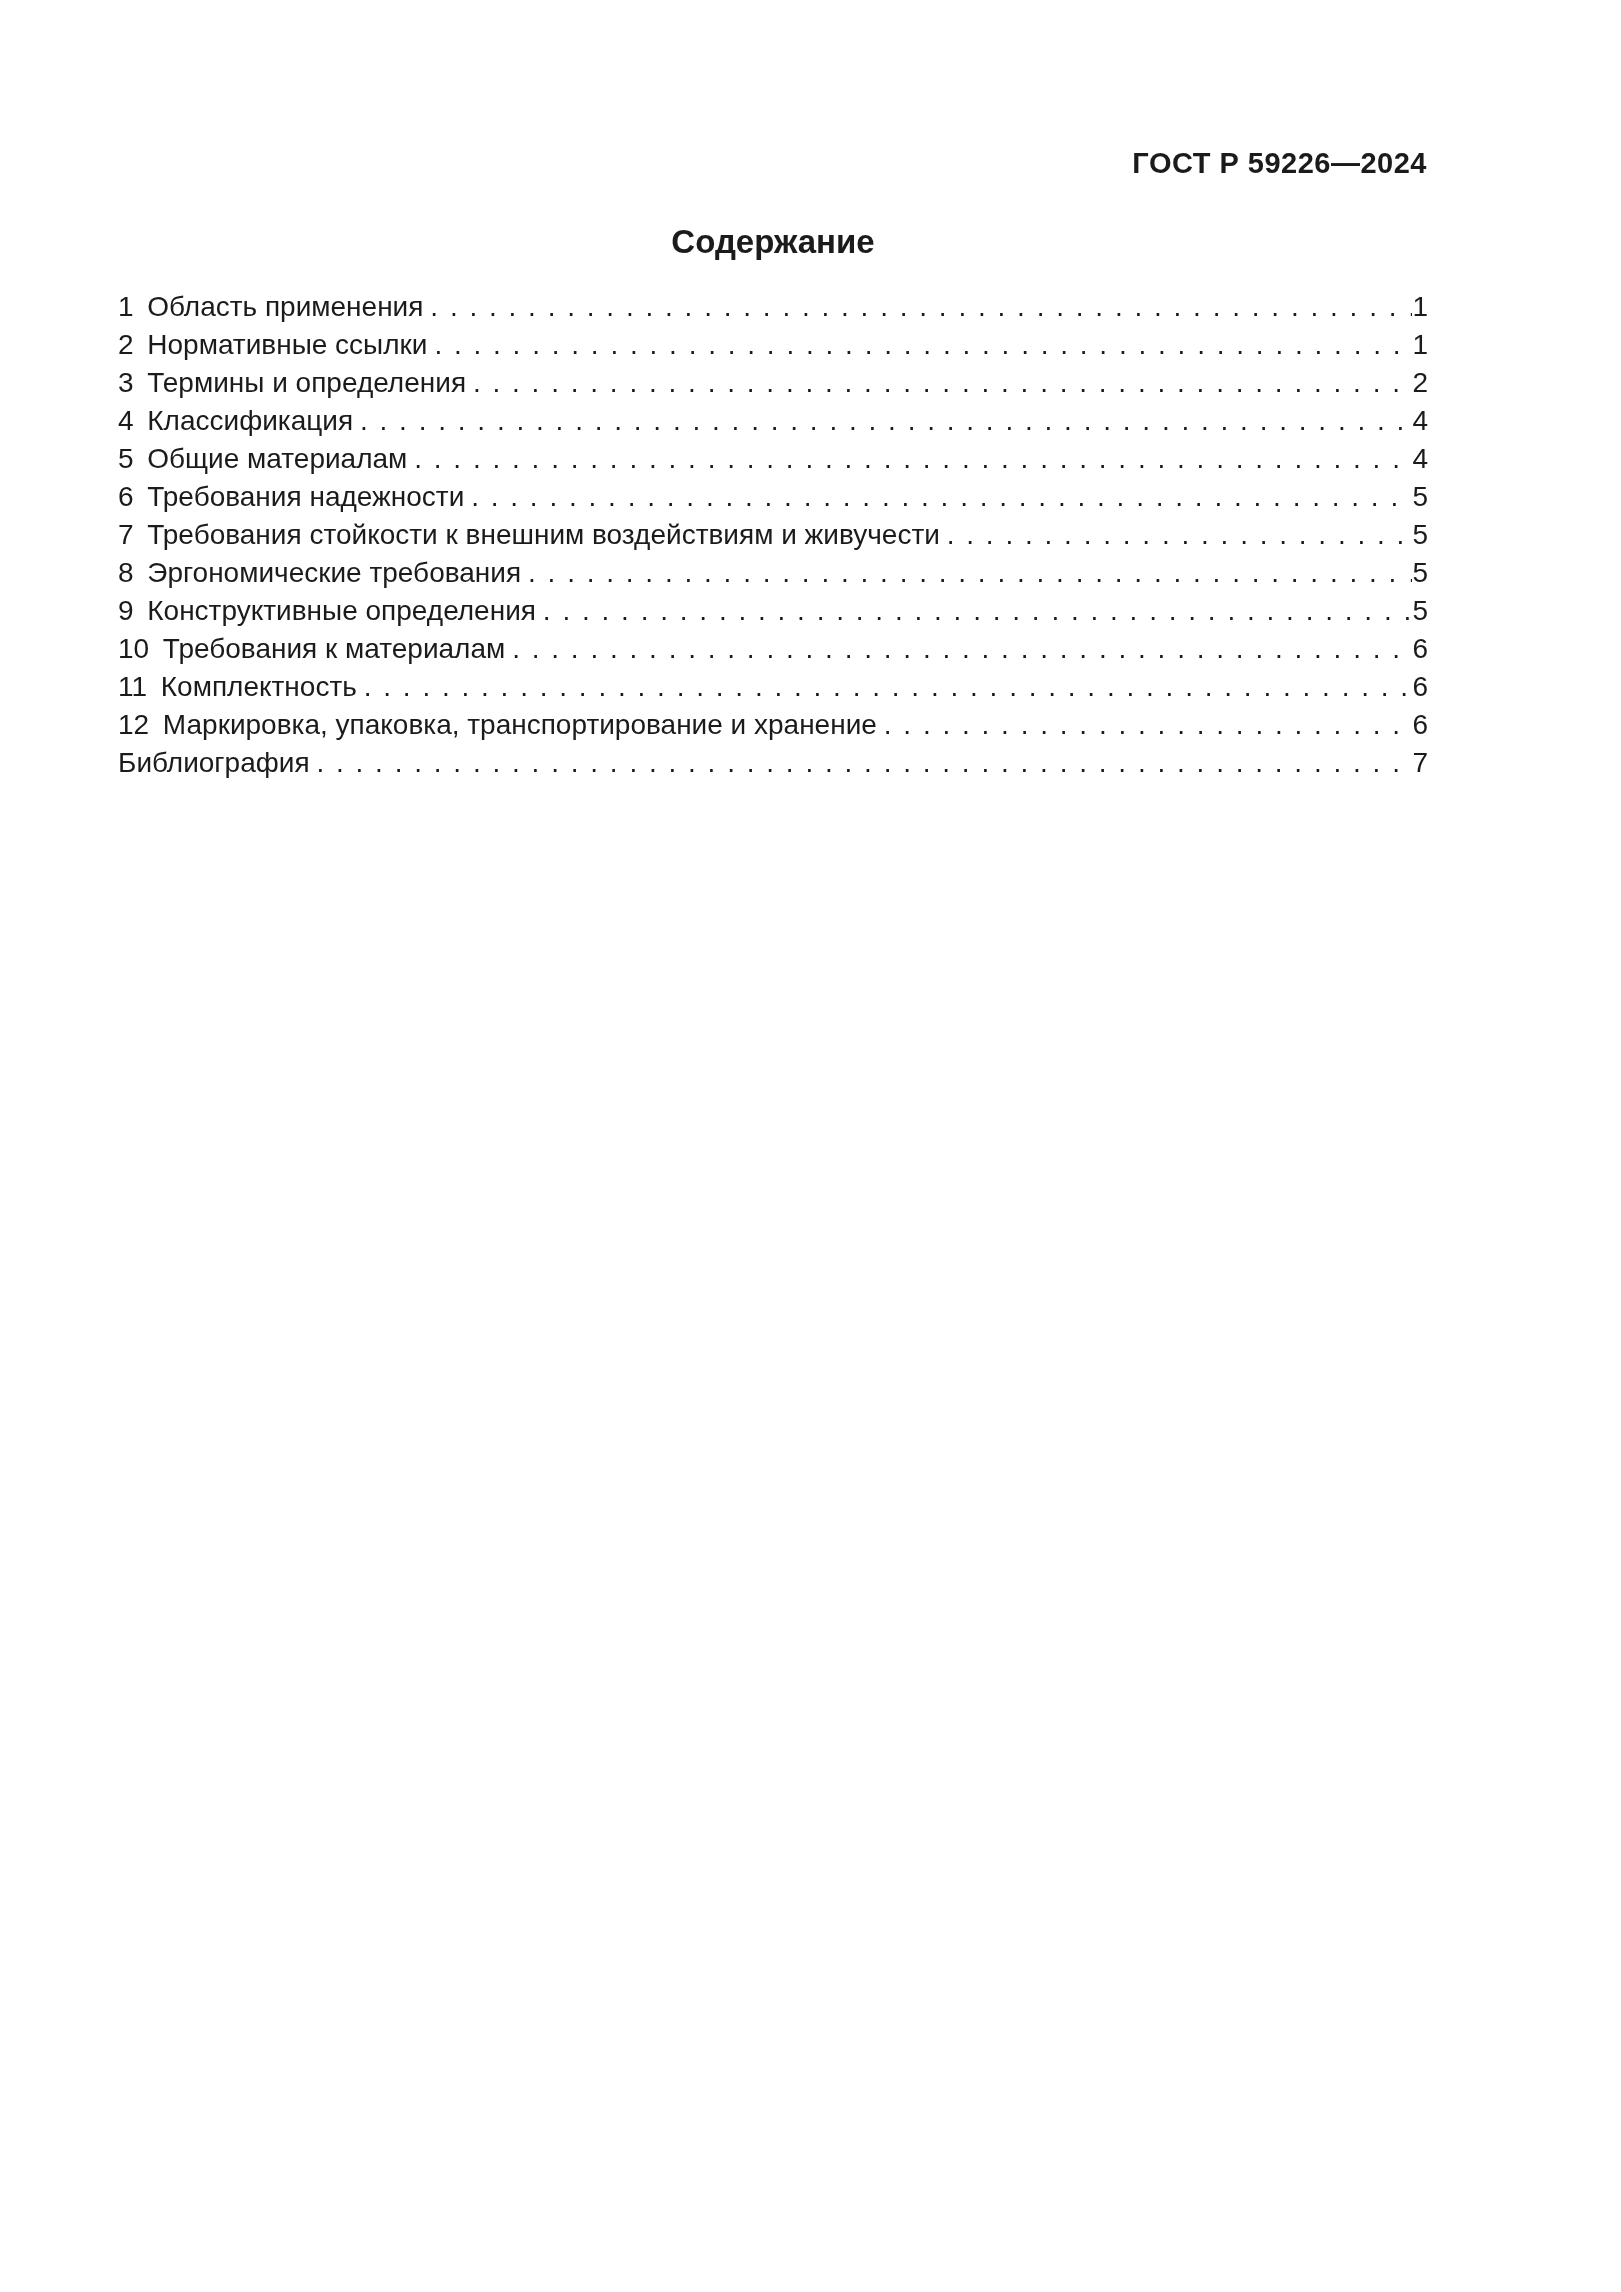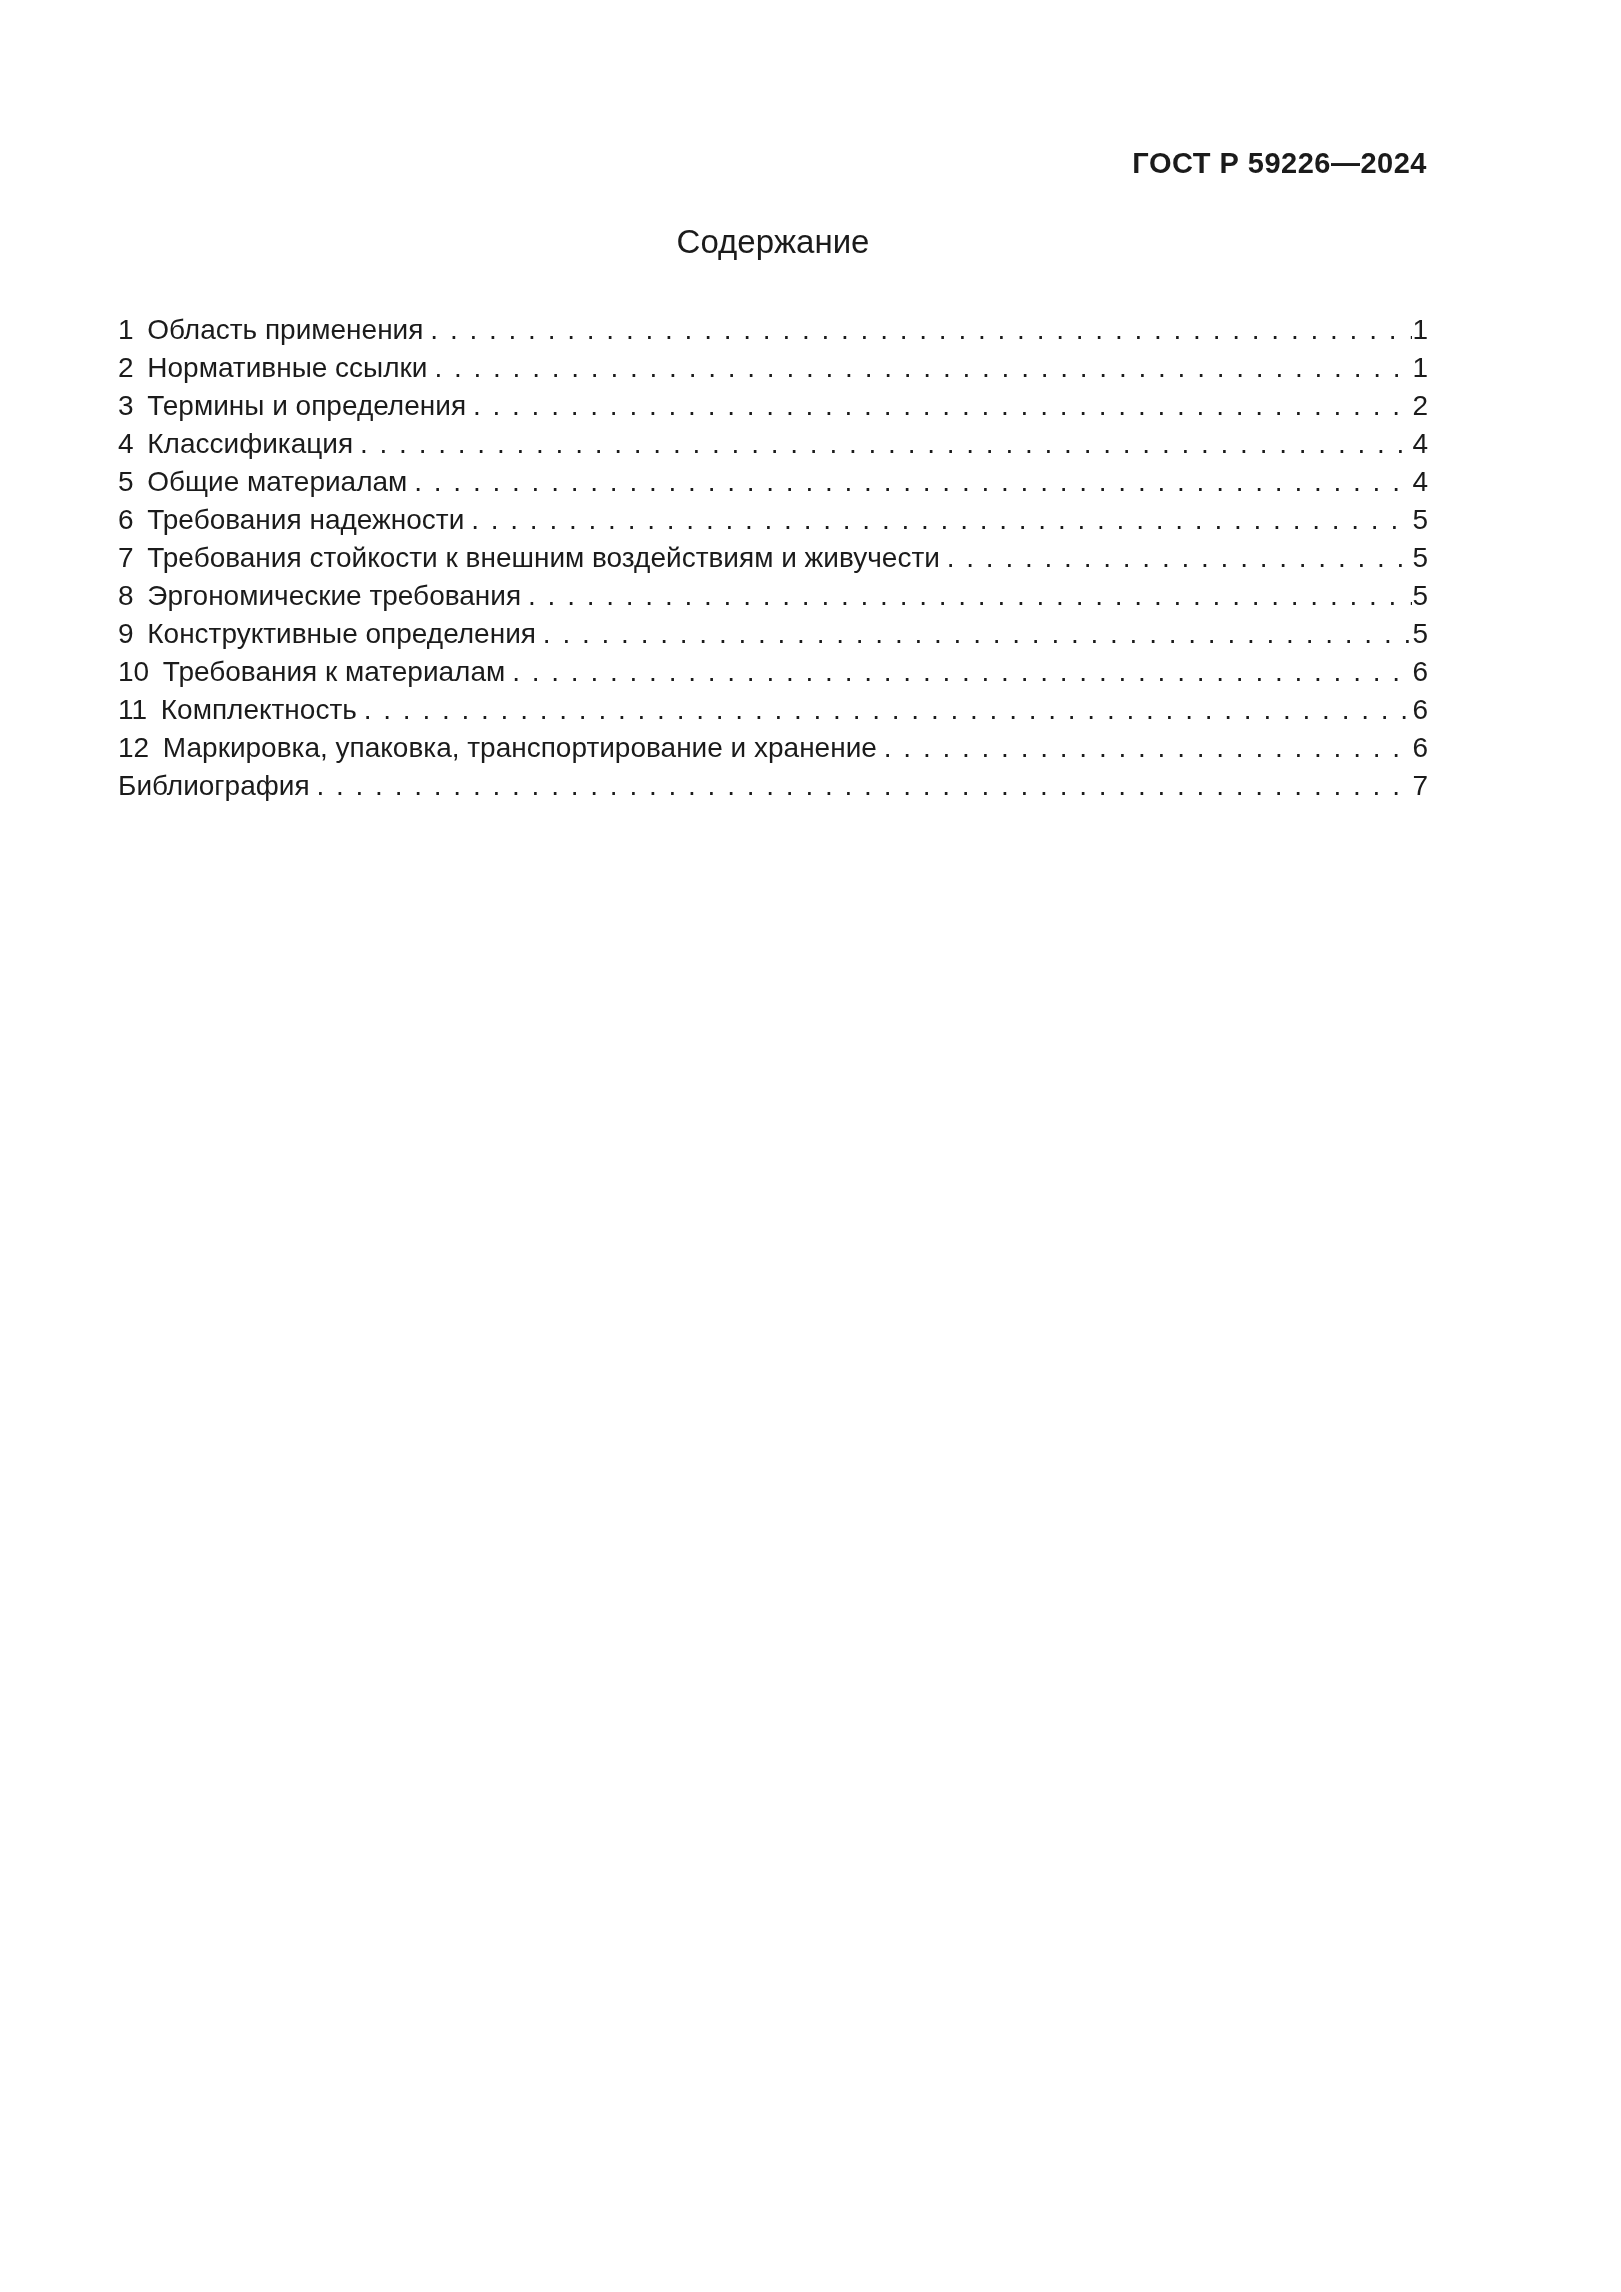--- a/index.html
+++ b/index.html
@@ -28,39 +28,39 @@
     width: 1310px;
   }
   .doc-title {
     position: absolute;
     top: 223px;
     left: 0;
     width: 100%;
     margin: 0;
     text-align: center;
     font-size: 33px;
-    font-weight: normal;
+    font-weight: bold;
   }
   .toc {
     position: absolute;
     top: 288px;
     left: 0;
     width: 100%;
   }
   .toc-row {
     display: flex;
     align-items: baseline;
     height: 38px;
     line-height: 38px;
     font-size: 28px;
     white-space: nowrap;
   }
   .toc-num { flex: 0 0 auto; margin-right: 13.7px; }
   .toc-num:empty { display: none; margin-right: 0; }
-  .toc-label { flex: 0 0 auto; margin-top: 23px; }
+  .toc-label { flex: 0 0 auto; }
   .toc-leader {
     flex: 1 1 auto;
     overflow: hidden;
     white-space: nowrap;
     margin-left: 6.9px;
     letter-spacing: 2px;
     min-width: 0;
   }
   .toc-page { flex: 0 0 auto; text-align: right; }
   .folio {

